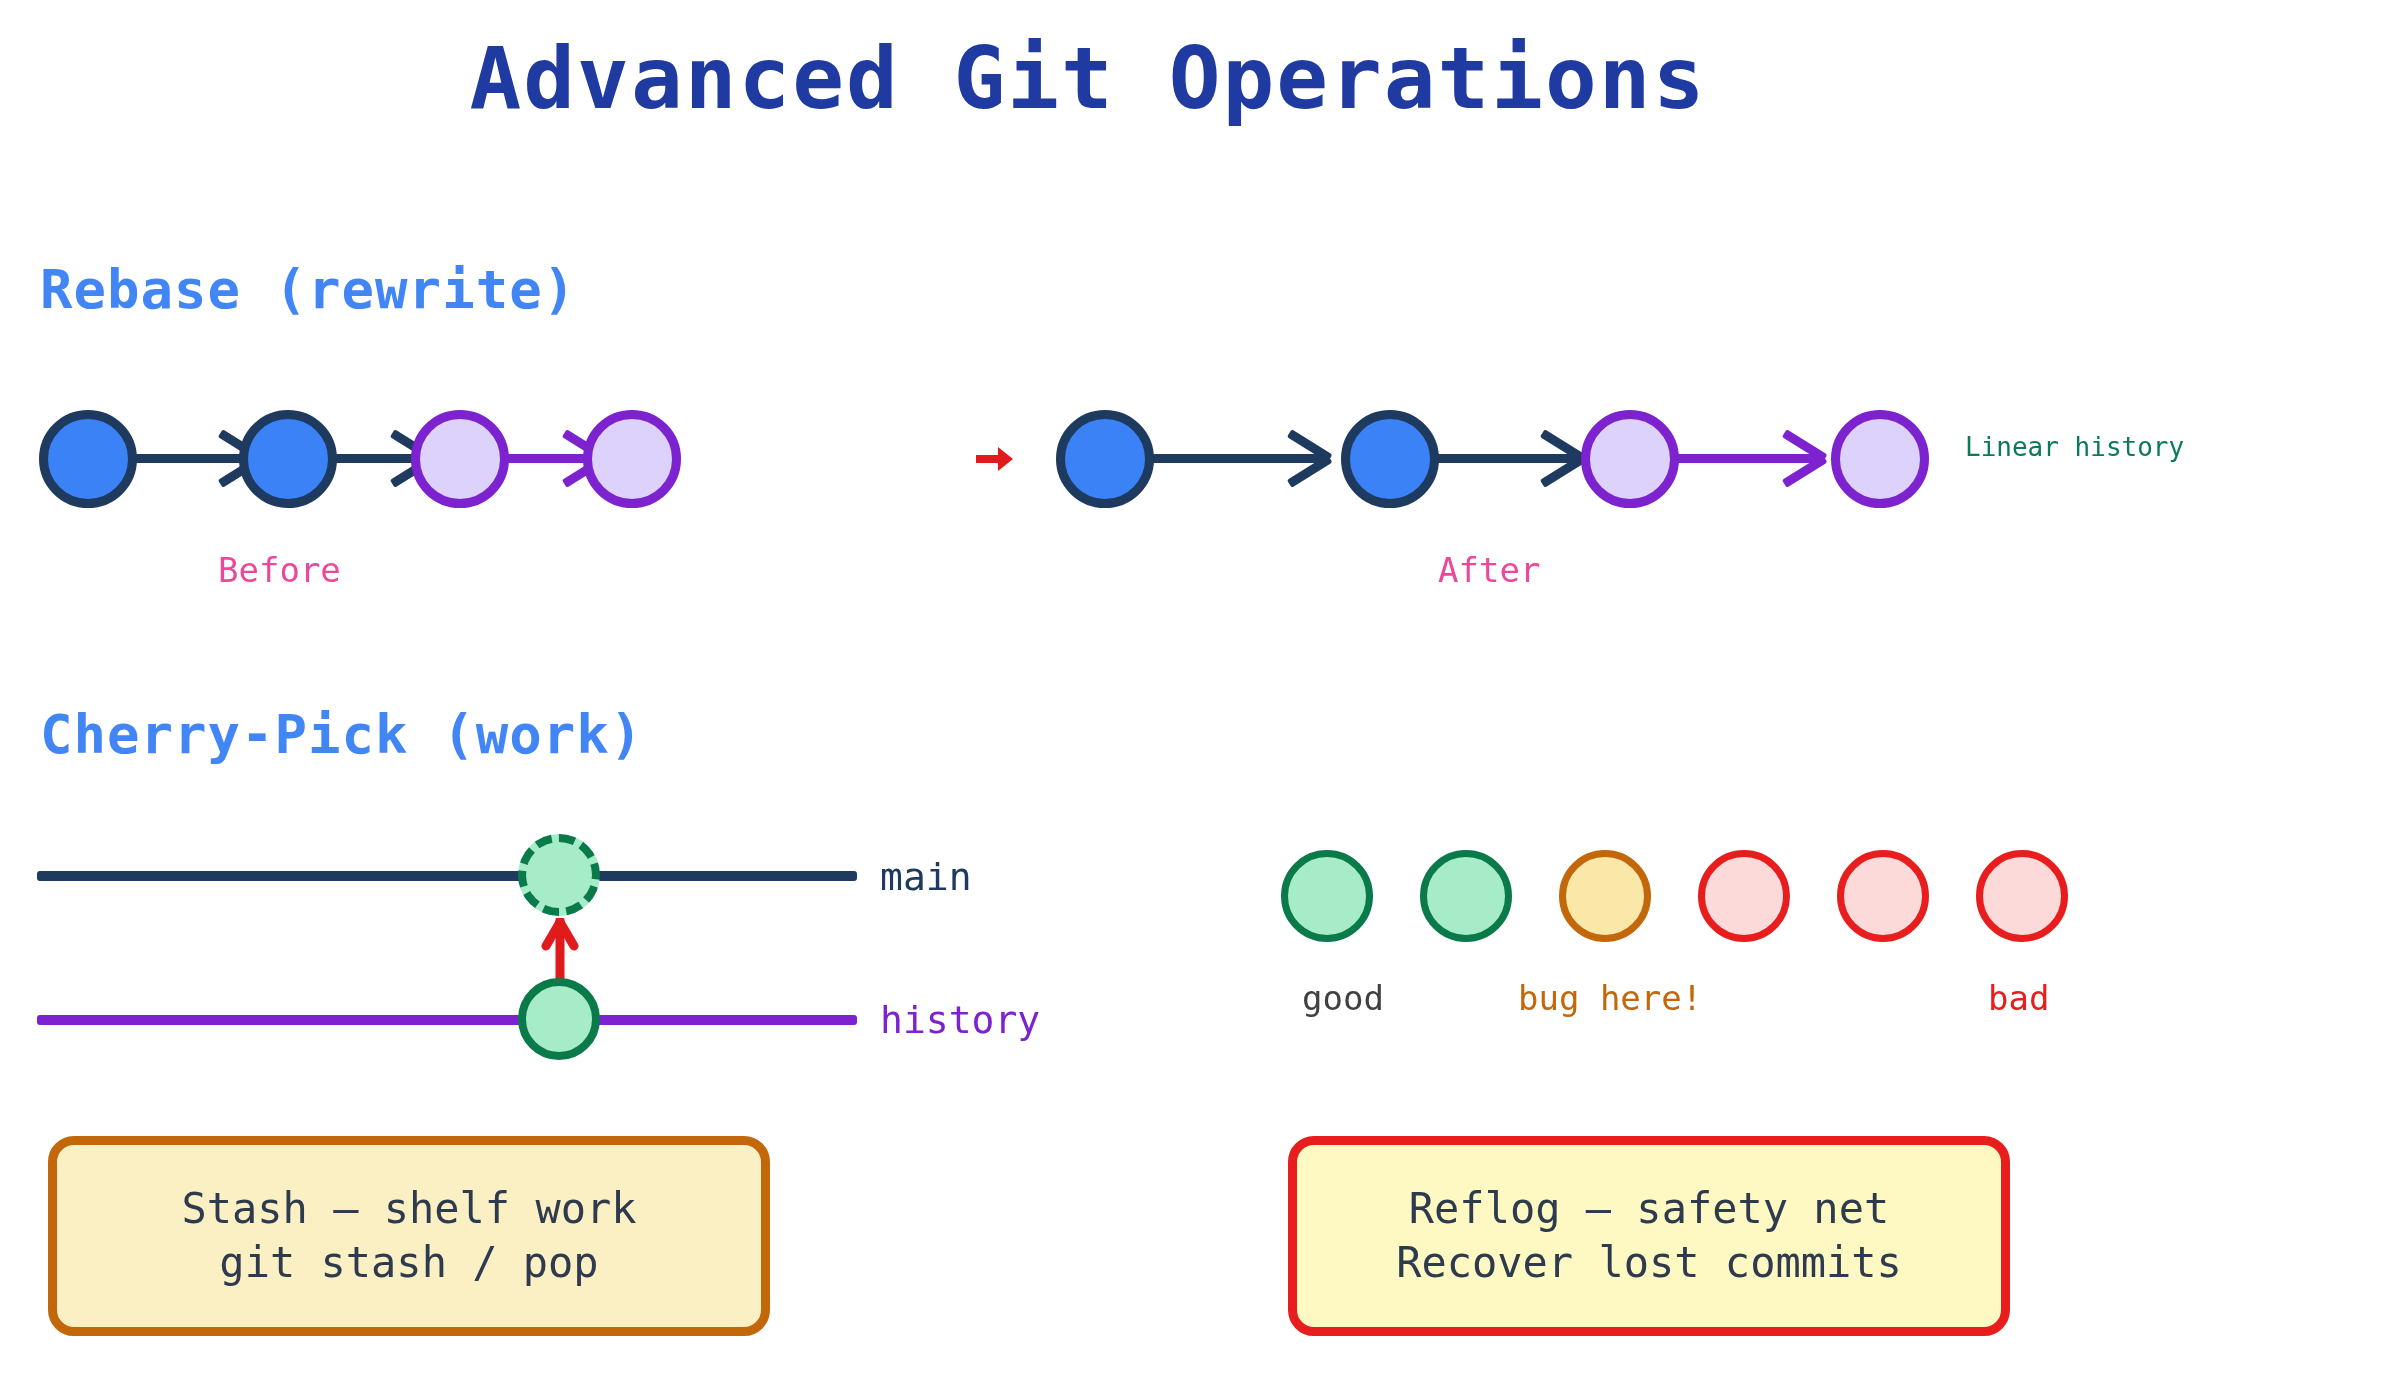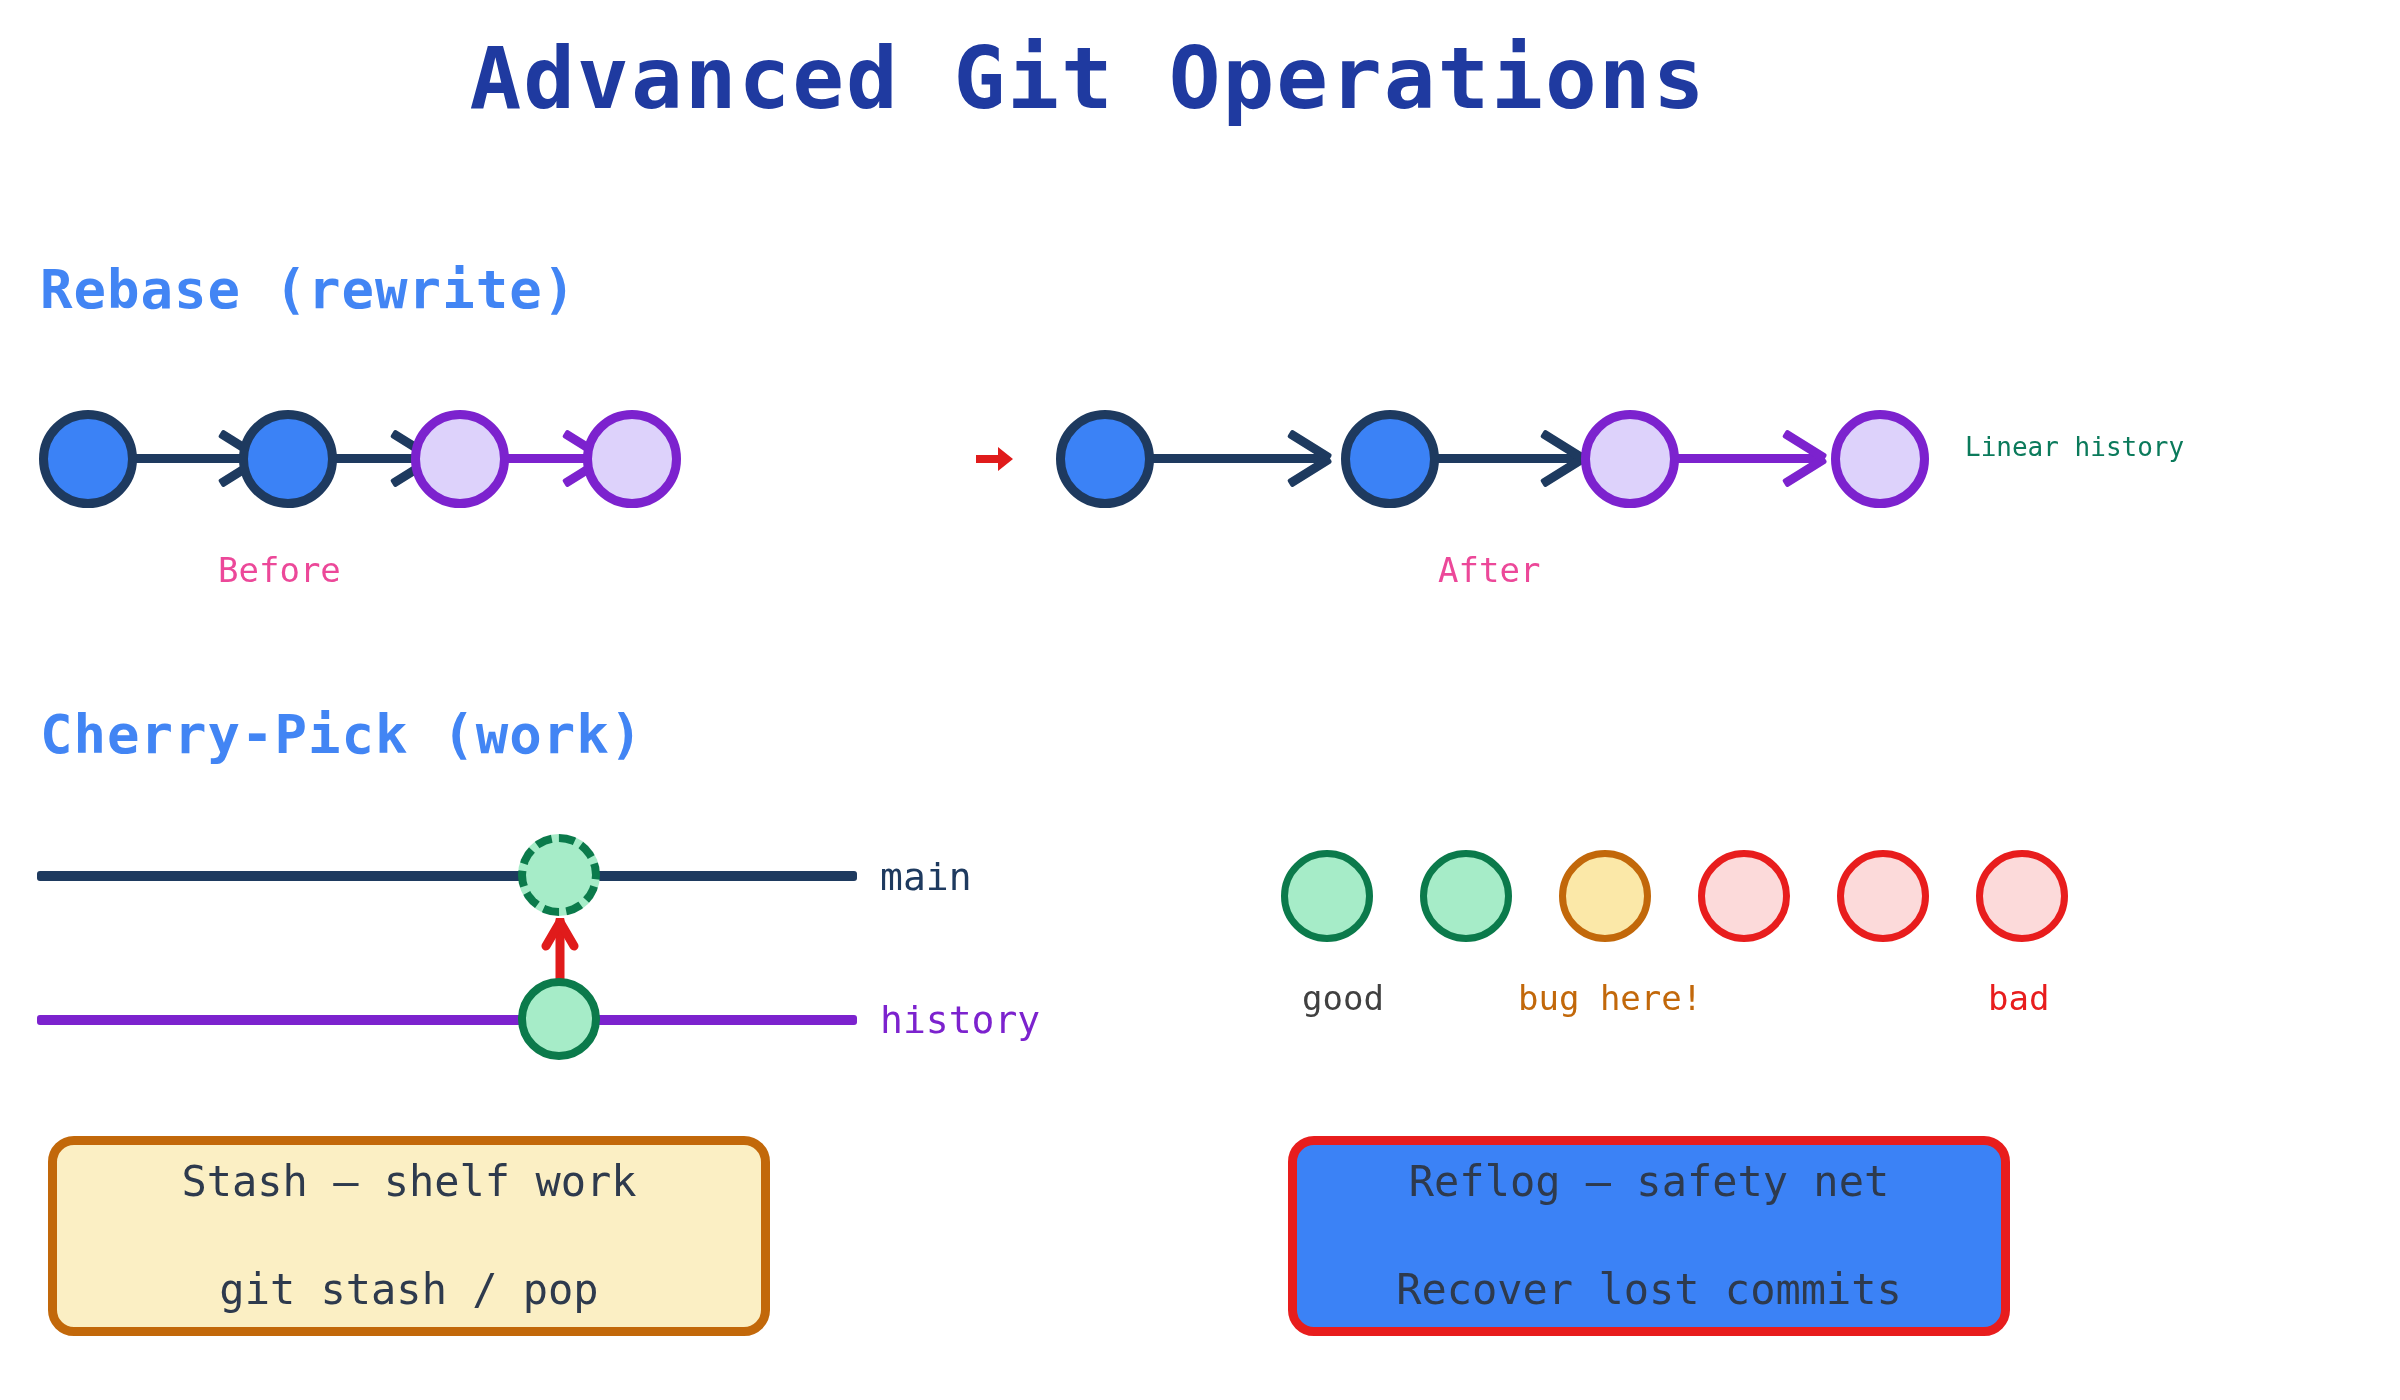--- a/index.html
+++ b/index.html
@@ -164,37 +164,37 @@
   .lbl-bug  { color: #c2680a; }
   .lbl-bad  { color: #e81d1d; }
 
   
   .callout {
     box-sizing: border-box;
     border-radius: 26px;
     display: flex;
     flex-direction: column;
     align-items: center;
-    justify-content: space-between;
+    justify-content: center;
     text-align: center;
     font-size: 42px;
     color: #2e3a4d;
     line-height: 1.28;
     padding: 10px 16px;
   }
   #callout-stash {
     left: 48px; top: 1136px;
     width: 722px; height: 200px;
     background: #fbefc4;
     border: 9px solid #c2680a;
   }
   #callout-reflog {
     left: 1288px; top: 1136px;
     width: 722px; height: 200px;
-    background: #3b82f6;
+    background: #fef9c3;
     border: 9px solid #e81d1d;
   }
   .callout-line { white-space: nowrap; }
 </style>
 </head>
 <body>
 
 <div id="stage">
 
   <div class="abs" id="page-title">Advanced Git Operations</div>

